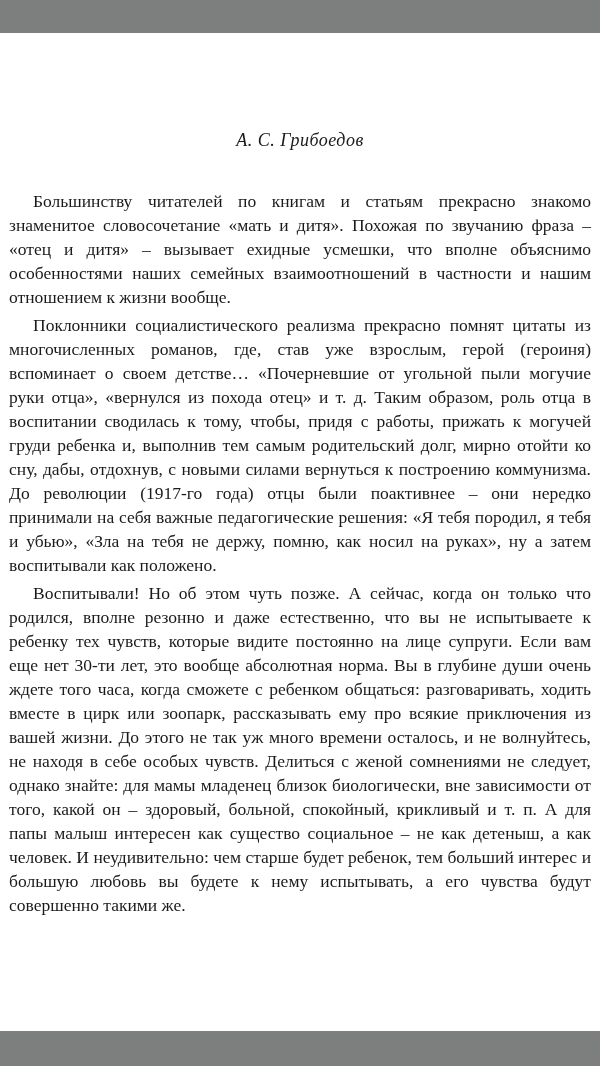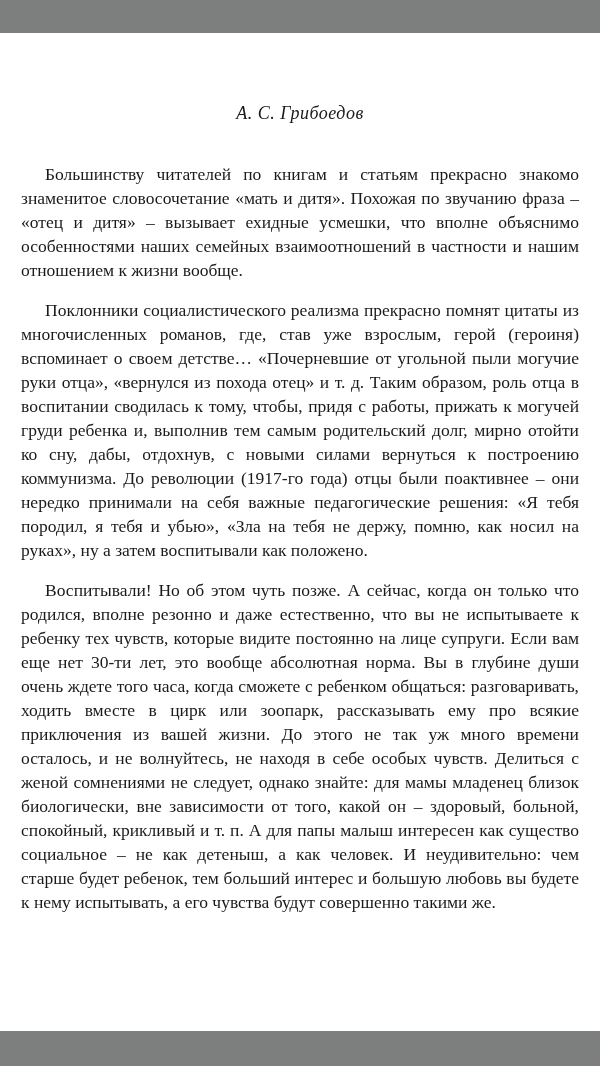--- a/index.html
+++ b/index.html
@@ -31,33 +31,33 @@
     position: absolute;
     top: 33px;
     bottom: 35px;
     left: 0;
     right: 0;
     padding: 0 5px;
     color: var(--text, #1a1a1a);
     overflow: hidden;
   }
   .epigraph-author {
-    margin: 68px 0 0 0;
+    margin: 95px 0 0 0;
     font-size: 18px;
     font-weight: normal;
     font-style: italic;
     text-align: center;
     line-height: 24px;
     letter-spacing: 0.5px;
   }
   .page-text {
     margin-top: 37px;
   }
   .page-text p {
-    margin: 16px;
+    margin: 4px;
     font-size: 17.5px;
     line-height: 24px;
     text-align: justify;
     text-indent: 24px;
     hyphens: none;
   }
 </style>
 </head>
 <body>
 

